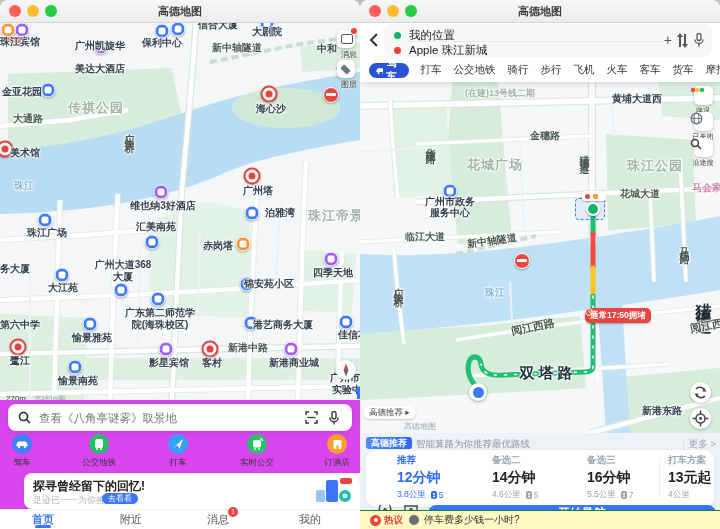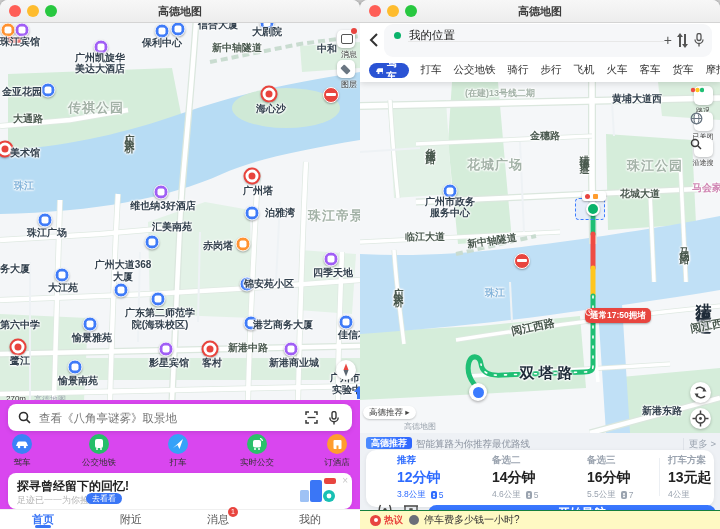--- a/index.html
+++ b/index.html
@@ -30,21 +30,21 @@
   .mapbtn{position:absolute;background:#fff;border-radius:5px;box-shadow:0 1px 3px rgba(0,0,0,.25);z-index:6}
   .tinylbl{position:absolute;font-size:8px;color:#333;transform:translateX(-50%);text-shadow:0 0 2px #fff,0 0 2px #fff;z-index:6;white-space:nowrap}
   .watermark{position:absolute;font-size:8px;color:#9aa3ad;z-index:6;white-space:nowrap}
   
   .bottomui{position:absolute;left:0;right:0;bottom:0;top:400px;background:#d946ef;z-index:10}
   .searchcard{position:absolute;left:8px;top:4px;width:344px;height:27px;background:#fff;border-radius:8px;box-shadow:0 1px 5px rgba(0,0,0,.12);display:flex;align-items:center}
   .searchcard input{border:0;outline:none;flex:1;font-size:11.5px;color:#444;background:transparent;font-family:inherit}
   .qa-item{position:absolute;top:34px;width:70px;transform:translateX(-50%);display:flex;flex-direction:column;align-items:center}
   .qa-ic{width:20px;height:20px;border-radius:50%;position:relative;display:flex;align-items:center;justify-content:center}
   .qa-item span.t{font-size:8.5px;color:#333;margin-top:3px}
-  .banner{position:absolute;left:8px;top:73px;width:344px;height:36px;background:#fff;border-radius:8px;box-shadow:0 1px 4px rgba(0,0,0,.08)}
+  .banner{position:absolute;left:24px;top:73px;width:344px;height:36px;background:#fff;border-radius:8px;box-shadow:0 1px 4px rgba(0,0,0,.08)}
   .tabs{position:absolute;left:0;right:0;bottom:0;height:19px;background:#fff;border-top:1px solid #f0f0f0}
   .tab{position:absolute;top:2px;font-size:11px;color:#555;transform:translateX(-50%)}
   .tab.act{color:#3a76f6;font-weight:bold}
   
   .topsheet{position:absolute;top:22px;left:0;right:0;height:60px;background:#fff;box-shadow:0 2px 6px rgba(0,0,0,.12);z-index:20}
   .inputcard{position:absolute;left:24px;top:2px;width:328px;height:33px;background:#f6f7f9;border-radius:9px}
   .rrow{position:absolute;left:10px;right:44px;height:14px;display:flex;align-items:center}
   .dotpt{width:7px;height:7px;border-radius:50%;margin-right:8px;flex:none}
   .rrow span{font-size:11.5px;color:#222;white-space:nowrap}
   .modes{position:absolute;left:0;right:0;top:37px;height:22px;display:flex;align-items:center;padding-left:9px}
@@ -127,37 +127,37 @@
       <path d="M210,40 L300,22 L360,14" stroke="#c9dcd0" stroke-width="4" stroke-dasharray="7 4" fill="none"></path>
       <g stroke="#eef2f5" stroke-width="2" fill="none">
         <path d="M30,240 L30,378"></path>
           <path d="M200,210 L198,300"></path>
           <path d="M280,180 L276,260"></path>
           <path d="M140,230 L138,320"></path>
       </g>
     </svg>
 
     <span class="lbl" style="left:20px;top:20px">珠江宾馆</span>
-    <span class="lbl" style="left:100px;top:36px">广州凯旋华</span>
+    <span class="lbl" style="left:100px;top:24px">广州凯旋华</span>
     <span class="lbl" style="left:100px;top:47px">美达大酒店</span>
     <span class="lbl" style="left:162px;top:21px">保利中心</span>
     <span class="lbl" style="left:218px;top:3px">信合大厦</span>
     <span class="lbl rd" style="left:237px;top:26px">新中轴隧道</span>
     <span class="lbl" style="left:267px;top:10px">大剧院</span>
     <span class="lbl" style="left:327px;top:27px">中和</span>
     <span class="lbl" style="left:22px;top:70px">金亚花园</span>
     <span class="lbl g big" style="left:96px;top:86px">传祺公园</span>
     <span class="lbl rd" style="left:28px;top:97px">大通路</span>
     <span class="lbl rd vert" style="left:129px;top:110px">广州大桥</span>
     <span class="lbl" style="left:271px;top:87px">海心沙</span>
     <span class="lbl edge" style="left:10px;top:131px">美术馆</span>
     <span class="lbl wt" style="left:24px;top:164px">珠江</span>
     <span class="lbl" style="left:47px;top:211px">珠江广场</span>
     <span class="lbl" style="left:163px;top:184px">维也纳3好酒店</span>
-    <span class="lbl" style="left:172px;top:205px">汇美南苑</span>
+    <span class="lbl" style="left:156px;top:205px">汇美南苑</span>
     <span class="lbl" style="left:258px;top:169px">广州塔</span>
     <span class="lbl" style="left:280px;top:191px">泊雅湾</span>
     <span class="lbl g big edge" style="left:308px;top:194px">珠江帝景</span>
     <span class="lbl" style="left:218px;top:224px">赤岗塔</span>
     <span class="lbl" style="left:123px;top:243px">广州大道368</span>
     <span class="lbl" style="left:123px;top:255px">大厦</span>
     <span class="lbl" style="left:269px;top:262px">锦安苑小区</span>
     <span class="lbl" style="left:333px;top:251px">四季天地</span>
     <span class="lbl edge" style="left:0px;top:247px">务大厦</span>
     <span class="lbl" style="left:63px;top:266px">大江苑</span>
@@ -493,20 +493,24 @@
   <div class="topsheet">
     <svg style="position:absolute;left:8px;top:10px" width="12" height="16">
         <polyline points="9,2 3,8 9,14" fill="none" stroke="#333" stroke-width="2"></polyline>
       </svg>
     <div class="inputcard">
       <div class="rrow" style="top:4px">
         <i class="dotpt" style="background:#0bb36b"></i>
         <span>我的位置</span>
       </div>
       <i style="position:absolute;left:24px;right:48px;top:17px;height:1px;background:#e8e8e8"></i>
+      <div class="rrow" style="top:19px">
+        <i class="dotpt" style="background:#f03b3b"></i>
+        <span>Apple 珠江新城</span>
+      </div>
       <span style="position:absolute;right:40px;top:8px;font-size:14px;color:#555">+</span>
       <svg style="position:absolute;right:24px;top:9px" width="11" height="15">
           <polygon points="3,0 6,4 4,4 4,14 2,14 2,4 0,4" fill="#555"></polygon>
           <polygon points="8,15 5,11 7,11 7,1 9,1 9,11 11,11" fill="#555"></polygon>
         </svg>
       <svg style="position:absolute;right:8px;top:9px" width="10" height="14">
           <rect x="3" y="0.5" width="4" height="7" rx="2" fill="none" stroke="#555" stroke-width="1.3"></rect>
           <path d="M1,6.5 a4,4 0 0 0 8,0" fill="none" stroke="#555" stroke-width="1.3"></path>
           <line x1="5" y1="10.5" x2="5" y2="13.5" stroke="#555" stroke-width="1.3"></line>
         </svg>

